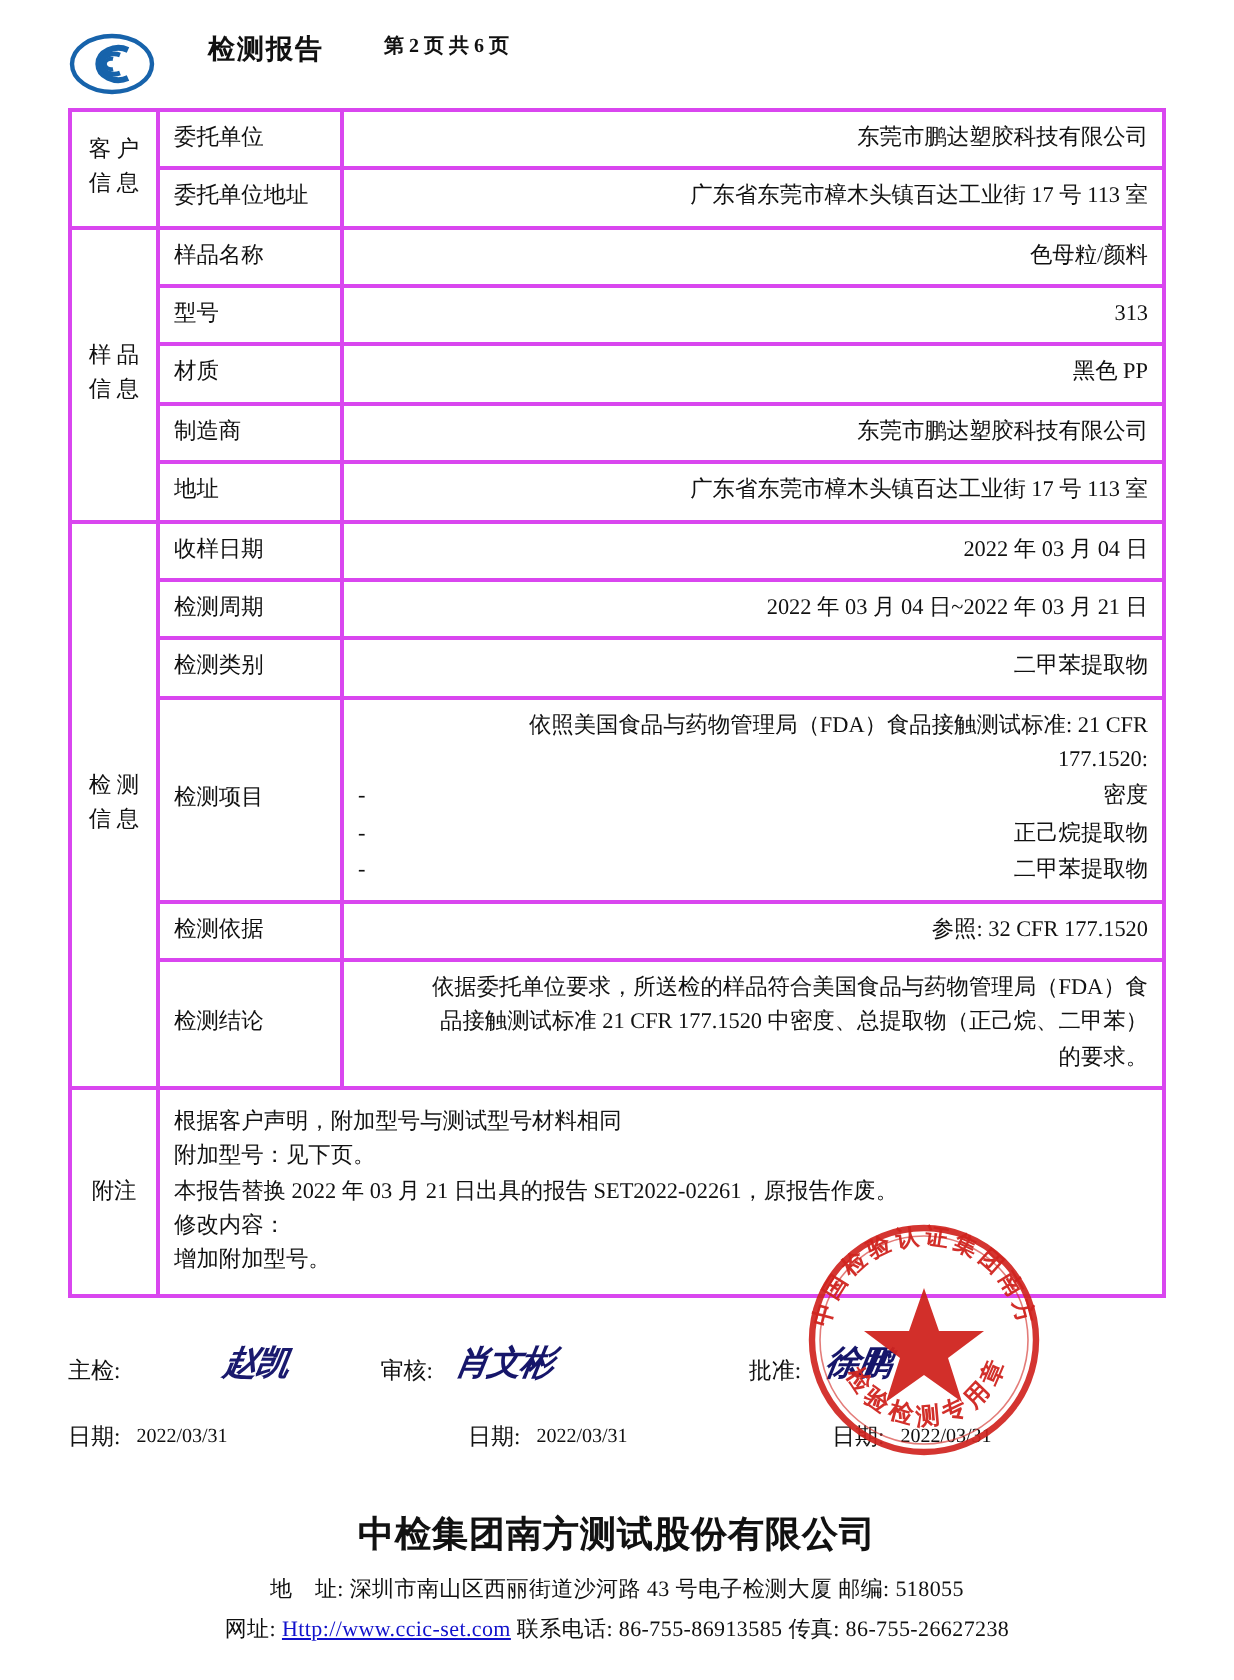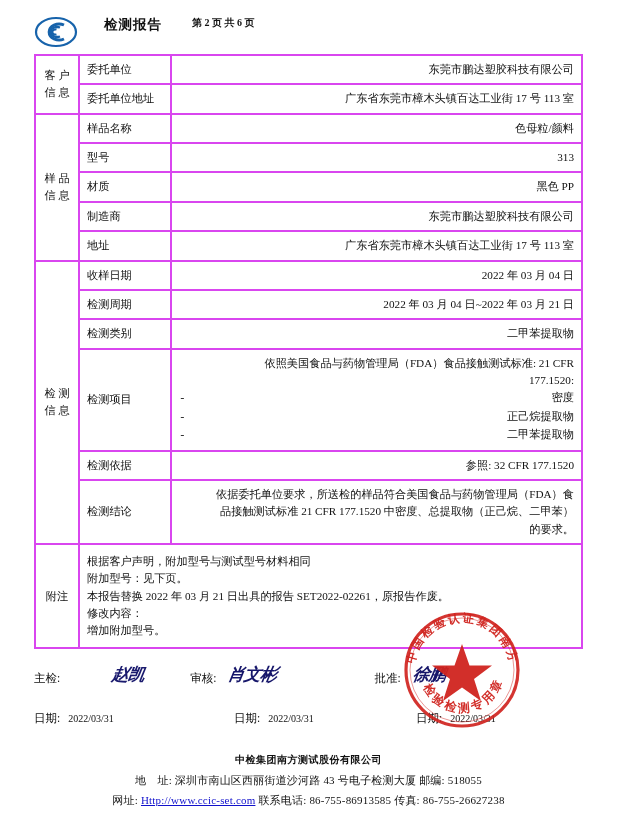--- a/index.html
+++ b/index.html
@@ -92,21 +92,20 @@
   }
   .proj-list {
     margin: 0;
     padding: 0;
     list-style: none;
   }
   .proj-list li {
     padding-left: 8px;
     position: relative;
     line-height: 1.65;
-    font-family: Liberation Mono, monospace;
   }
   .proj-list li:before {
     content: "-";
     position: absolute;
     left: 0;
     top: 0;
   }
   td.notes {
     font-size: 11.2px;
     line-height: 1.85;
@@ -120,21 +119,21 @@
   
   .sig-area {
     position: relative;
     padding: 0 34px;
     margin-top: 14px;
     box-sizing: border-box;
     height: 74px;
   }
   .sig-row {
     display: flex;
-    align-items: flex-start;
+    align-items: center;
     height: 36px;
   }
   .sig-cell {
     display: flex;
     align-items: flex-end;
   }
   .sig-label {
     font-size: 11.5px;
     white-space: nowrap;
   }
@@ -176,21 +175,21 @@
 
   
   .footer {
     text-align: center;
     margin-top: 14px;
     font-size: 11px;
     line-height: 1.85;
   }
   .footer .company {
     font-weight: bold;
-    font-size: 10px;
+    font-size: 18px;
     letter-spacing: 0.5px;
   }
   .footer .line {
     letter-spacing: 0.2px;
   }
   .footer a {
     color: #1111cc;
     text-decoration: underline;
   }
 </style>

